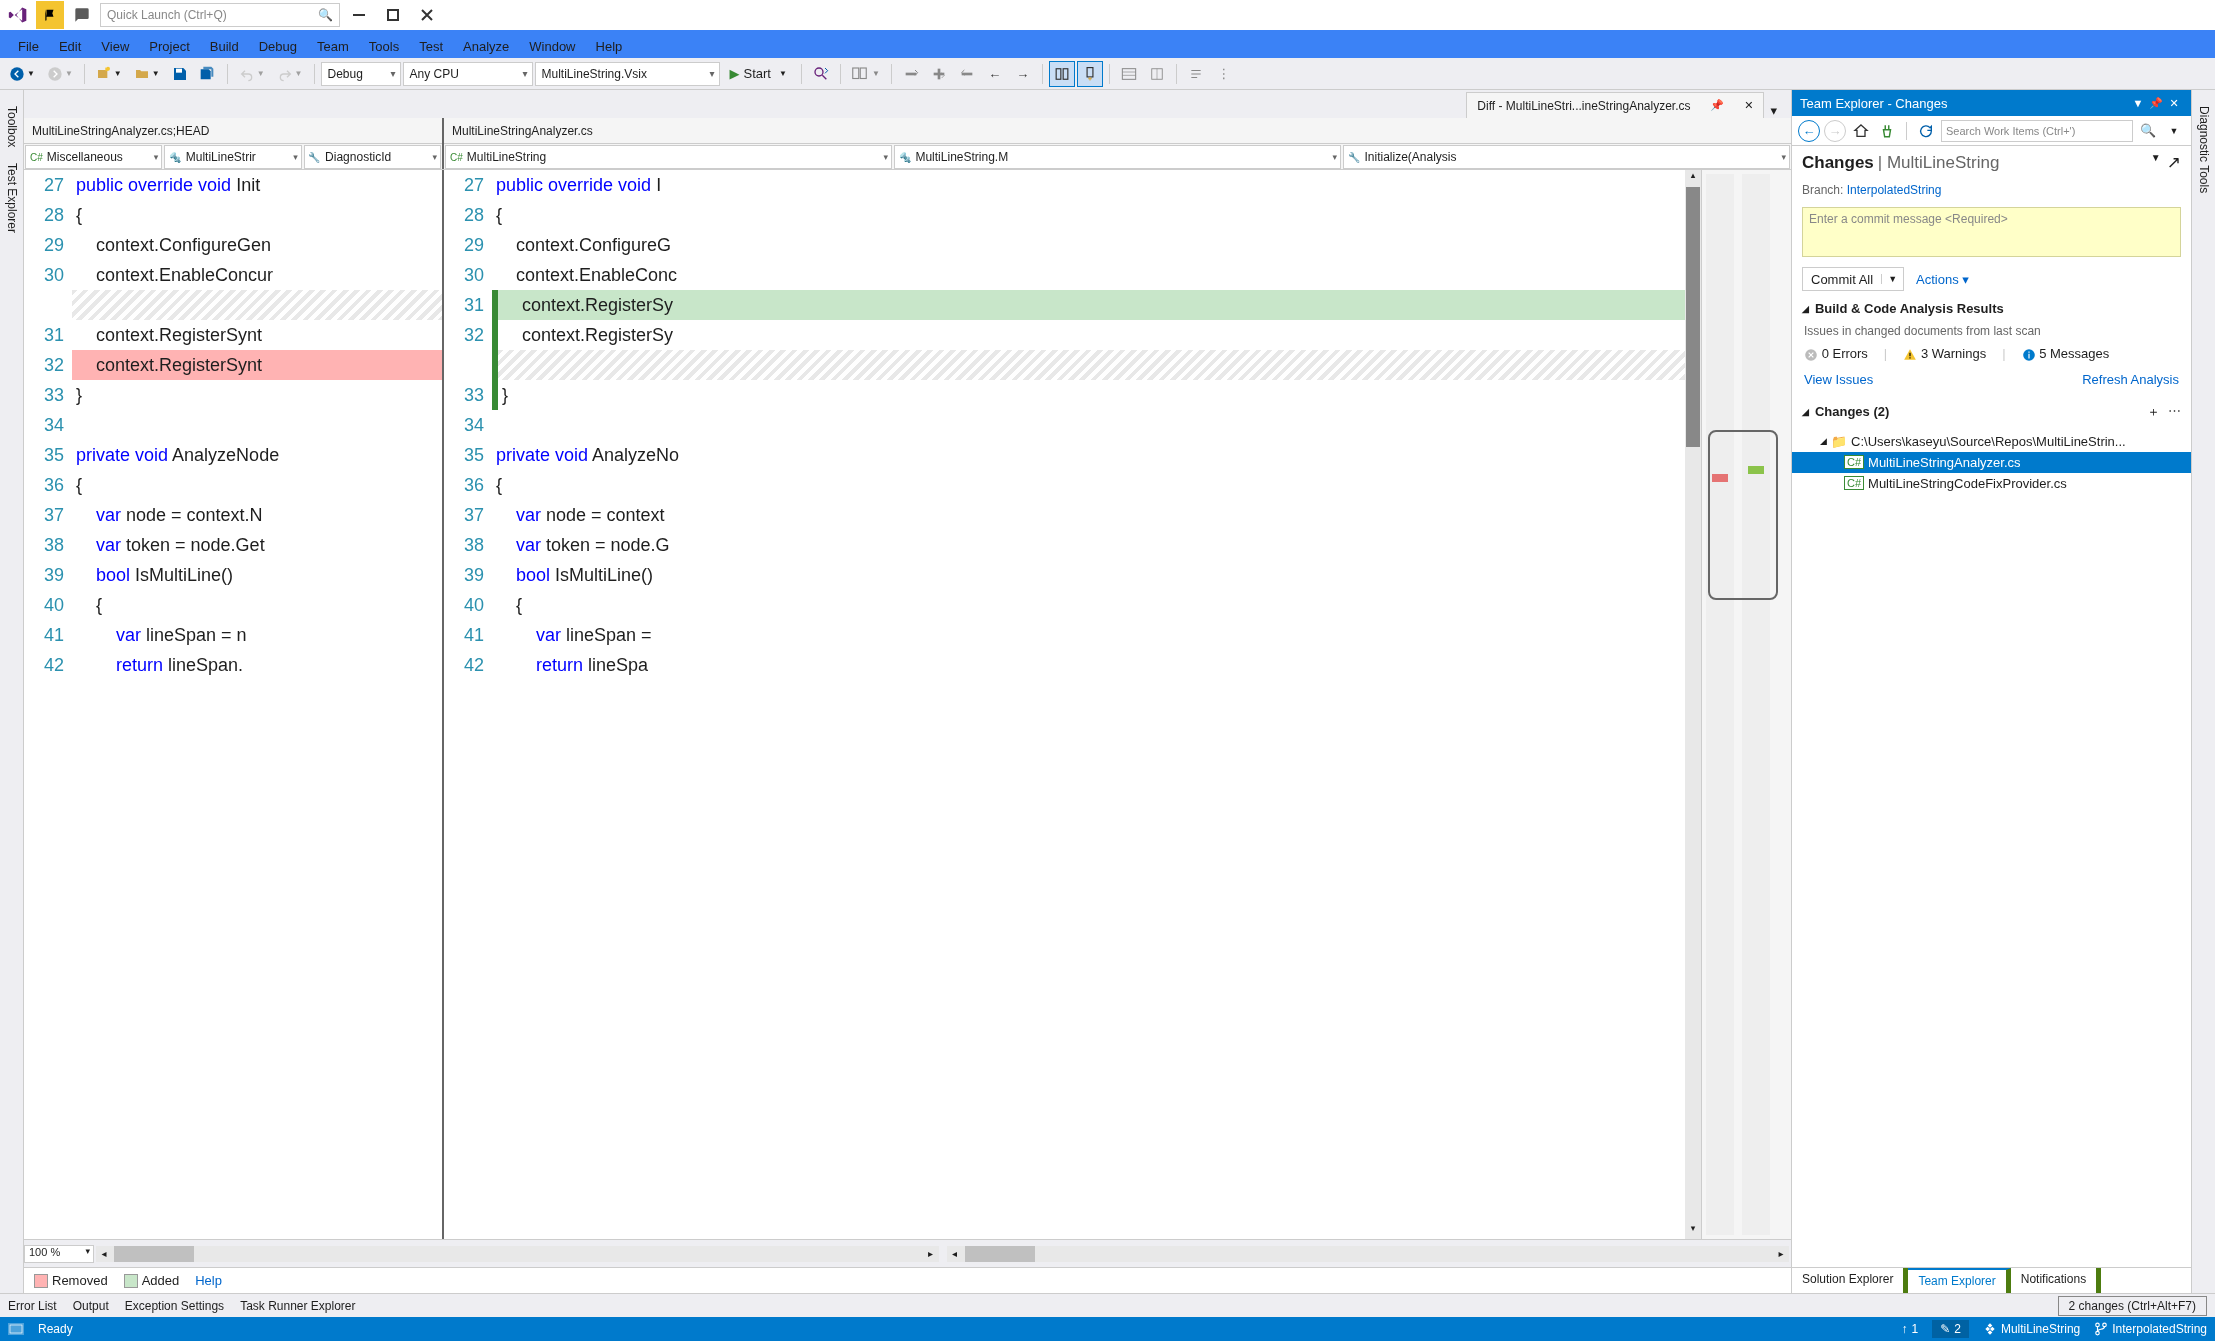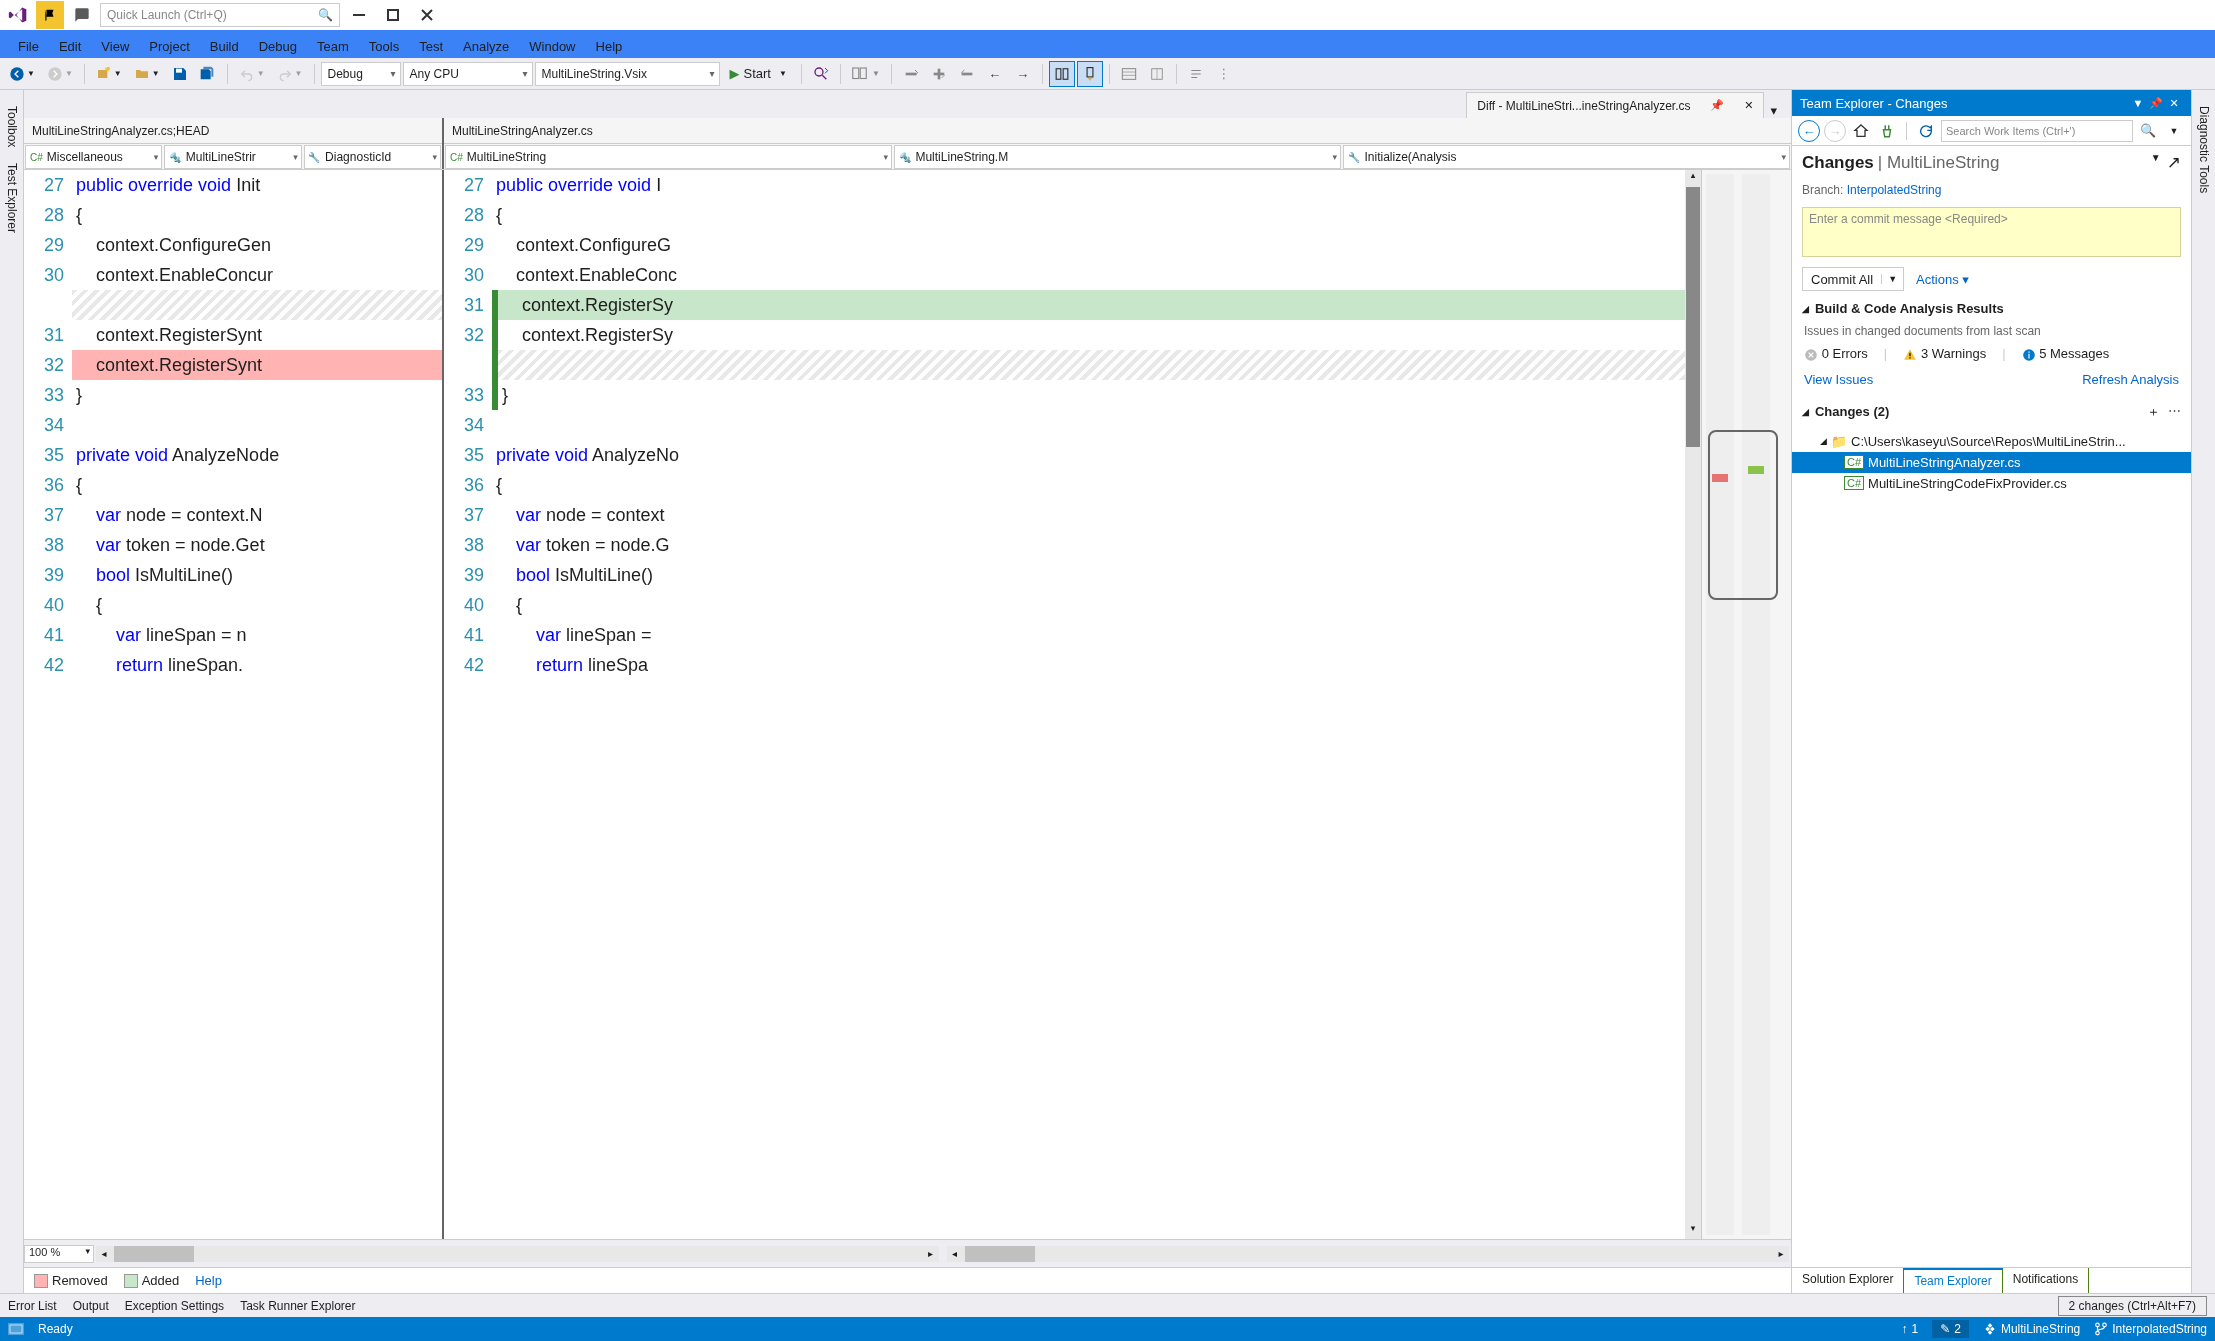--- a/index.html
+++ b/index.html
@@ -117,21 +117,21 @@
 .te-links-row a { color: #0066cc; cursor: pointer; font-size: 13px; }
 .te-tree { padding: 4px 0; font-size: 13px; }
 .te-tree-row { padding: 3px 12px; display: flex; align-items: center; gap: 4px; cursor: pointer; }
 .te-tree-row.indent1 { padding-left: 28px; }
 .te-tree-row.indent2 { padding-left: 52px; }
 .te-tree-row.selected { background: #007acc; color: #fff; }
 .te-folder-icon { color: #d4a84b; }
 .te-cs-icon { color: #388a34; font-size: 11px; background: #fff; padding: 0 2px; border: 1px solid #388a34; }
 .te-tree-row.selected .te-cs-icon { background: #fff; color: #388a34; }
 .te-bottom-tabs { margin-top: auto; height: 26px; display: flex; border-top: 1px solid #ccc; }
-.te-btab { padding: 4px 10px; font-size: 12px; cursor: pointer; border-right: 1px solid #4d7c0f; }
+.te-btab { padding: 4px 10px; font-size: 12px; cursor: pointer; border-right: 5px solid #4d7c0f; }
 .te-btab.active { color: #007acc; border-top: 2px solid #007acc; background: #fff; }
 
 
 .bottom-tabs { height: 24px; background: #eeeef2; display: flex; align-items: center; padding: 0 8px; gap: 16px; font-size: 12px; border-top: 1px solid #ccc; }
 .changes-indicator { margin-left: auto; border: 1px solid #888; padding: 2px 10px; font-size: 12px; }
 
 
 .status-bar { height: 24px; background: #007acc; color: #fff; display: flex; align-items: center; padding: 11px 8px; font-size: 12px; gap: 14px; }
 .status-bar .spacer { flex: 1; }
 .status-item { display: flex; align-items: center; gap: 4px; }

